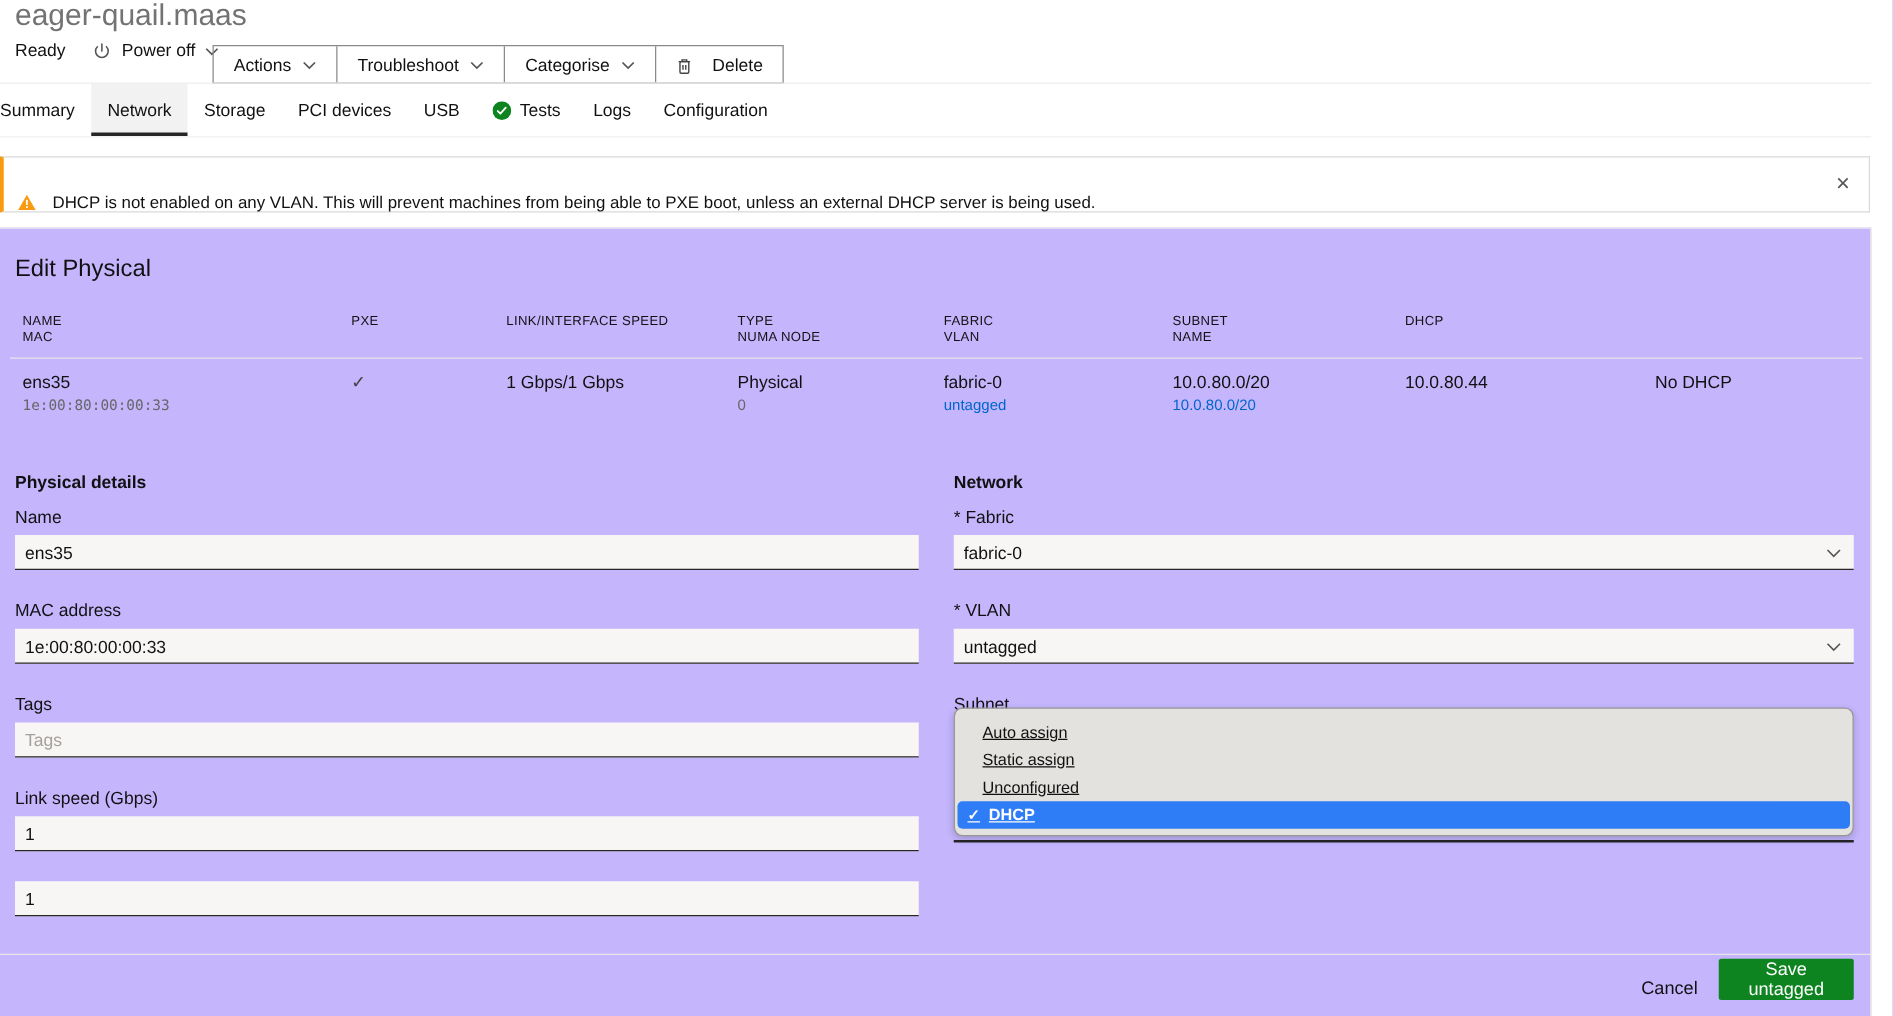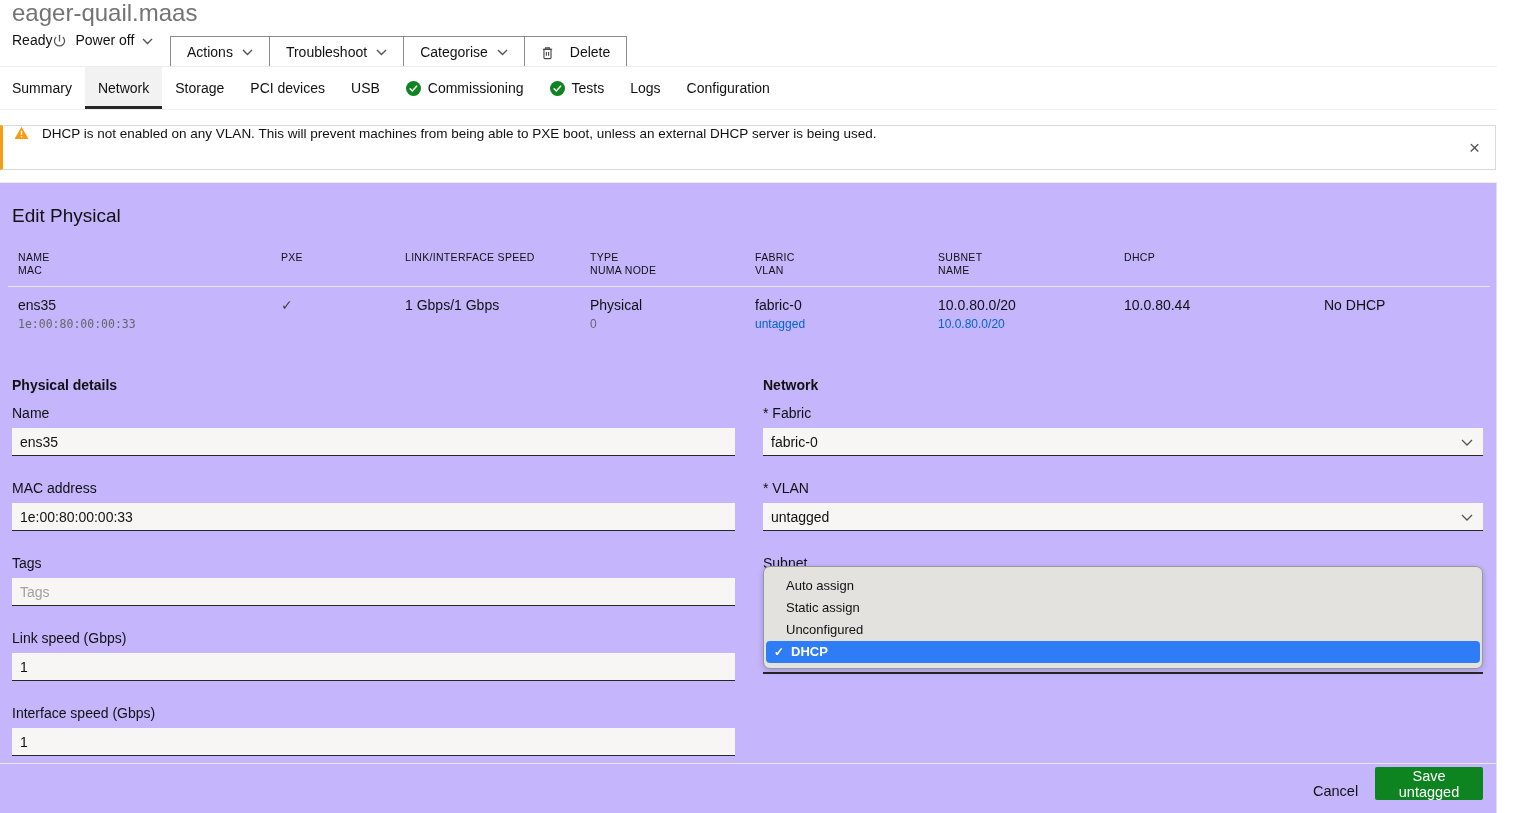--- a/index.html
+++ b/index.html
@@ -7,39 +7,39 @@
   body {
     width:1514px; height:813px; position:relative; overflow:hidden;
     background:#fff; color:#111;
     font-family:"Liberation Sans", sans-serif; font-size:14px;
   }
   
   .page-title { position:absolute; top:-17px; left:12px; font-size:24px; font-weight:400; color:#737373; }
 
   
   .status-row { position:absolute; top:25px; left:12px; height:30px; display:flex; align-items:center; }
-  .status-text { }
+  .status-text { margin-right:22px; }
   .power-btn { display:flex; align-items:center; gap:8px; margin-right:24px; cursor:pointer; }
   .chev { display:inline-flex; margin-top:2px; }
 
   .btn-group { position:absolute; top:36px; left:170px; height:31px; display:flex; align-items:stretch; border:1px solid #8b8b8b; }
   .btn-group .seg { display:flex; align-items:center; gap:9px; padding:0 16px; cursor:pointer; border-right:1px solid #8b8b8b; }
   .btn-group .seg:last-child { border-right:0;gap:16px; }
 
   
   .tabbar { position:absolute; top:66px; left:0; width:1497px; height:44px;
     border-top:1px solid #ededed; border-bottom:1px solid #f0f0f0; display:flex; }
   .tab { display:flex; align-items:center; gap:7px; padding:0 13px; cursor:pointer; }
   .tab.active { background:#f2f2f2; box-shadow:inset 0 -3px 0 #262626; }
   .checkcircle { display:inline-flex; }
 
   
   .alert { position:absolute; top:125px; left:0; width:1496px; height:45px;
     border:1px solid #d9d9d9; border-left:3px solid #f99b11; background:#fff;
-    display:flex; align-items:flex-start; }
+    display:flex; align-items:flex-end; }
   .alert-icon { margin-left:11px; display:inline-flex; }
   .alert-msg { margin-left:13px; font-size:13.5px; }
   .alert-close { position:absolute; right:15px; top:50%; transform:translateY(-52%);
     font-size:19px; font-weight:300; color:#555; cursor:pointer; line-height:1; }
 
   
   .card { position:absolute; top:182px; left:0; width:1497px; height:631px;
     border-top:1px solid #ececec; border-right:1px solid #e0e0e0; background:#c4b5fd; }
   .card-title { position:absolute; top:22px; left:12px; font-size:19px; font-weight:400; }
 
@@ -69,21 +69,21 @@
   .finput::placeholder { color:#a5a09b; }
   .fselect {
     width:100%; height:28px; background:#f7f6f4; border-bottom:1.5px solid #262626;
     padding:0 10px 0 8px; display:flex; align-items:center; justify-content:space-between; cursor:pointer;
   }
 
   
   .popup { position:absolute; left:763px; top:383px; width:720px; height:103px;
     background:#e4e2df; border:1px solid #979797; border-radius:7px;
     box-shadow:0 2px 6px rgba(0,0,0,.18); padding:8px 0 0; margin:0; list-style:none; z-index:5; }
-  .popup .opt { height:22px; line-height:22px; font-size:13px; padding-left:22px; color:#111; cursor:pointer; }
+  .popup .opt { height:22px; line-height:22px; font-size:13px; padding-left:22px; color:#111; cursor:pointer;text-decoration:underline; }
   .popup .opt.selected { background:#2e7cf6; color:#fff; margin:0 2px; border-radius:4px;
     padding-left:8px; display:flex; align-items:center; gap:7px; font-weight:600; }
   .opt-check { font-size:12px; font-weight:700; }
   .popup-underline { position:absolute; left:763px; top:489px; width:720px; height:2px; background:#262626; }
 
   
   .footer-divider { position:absolute; left:0; top:580px; width:1497px; height:1px; background:#e6e6e6; }
   .cancel-btn { position:absolute; top:592px; left:1303px; padding:8px 10px; font-size:14.5px;
     background:none; border:0; color:#111; cursor:pointer; font-family:"Liberation Sans",sans-serif; }
   .save-btn { position:absolute; top:584px; left:1375px; width:108px; height:33px;
@@ -145,44 +145,35 @@
           <path d="M5 3.5V2h4v1.5"></path>
           <rect x="3.2" y="3.5" width="7.6" height="10" rx="1"></rect>
           <path d="M5.8 6.5v4M8.2 6.5v4"></path>
         </svg>
     </span>
     <span>Delete</span>
   </span>
 </div>
 
 <div class="tabbar">
-  <div class="tab" style="padding-left:12px">
+  <div class="tab" style="padding-left:0">
       <span>Summary</span>
     </div>
   <div class="tab active">
       <span>Network</span>
     </div>
   <div class="tab">
       <span>Storage</span>
     </div>
   <div class="tab">
       <span>PCI devices</span>
     </div>
   <div class="tab">
       <span>USB</span>
     </div>
-  <div class="tab">
-    <span class="checkcircle">
-        <svg width="15" height="15" viewBox="0 0 16 16">
-          <circle cx="8" cy="8" r="8" fill="#0e8420"></circle>
-          <path d="M4.5 8.4l2.2 2.2 4.6-5.1" stroke="#fff" stroke-width="1.6" fill="none" stroke-linecap="round" stroke-linejoin="round"></path>
-        </svg>
-      </span>
-    <span>Commissioning</span>
-  </div>
   <div class="tab">
     <span class="checkcircle">
         <svg width="15" height="15" viewBox="0 0 16 16">
           <circle cx="8" cy="8" r="8" fill="#0e8420"></circle>
           <path d="M4.5 8.4l2.2 2.2 4.6-5.1" stroke="#fff" stroke-width="1.6" fill="none" stroke-linecap="round" stroke-linejoin="round"></path>
         </svg>
       </span>
     <span>Tests</span>
   </div>
   <div class="tab">
@@ -280,21 +271,20 @@
     </div>
     <div class="fgroup">
       <div class="flabel">Tags</div>
       <input class="finput" type="text" placeholder="Tags" style="">
     </div>
     <div class="fgroup">
       <div class="flabel">Link speed (Gbps)</div>
       <input class="finput" type="text" value="1" style="">
     </div>
     <div class="fgroup">
-      <div class="flabel">Interface speed (Gbps)</div>
       <input class="finput" type="text" value="1" style="">
     </div>
   </div>
 
   <div class="form-right">
     <div class="form-h">Network</div>
     <div class="fgroup">
       <div class="flabel">* Fabric</div>
       <div class="fselect">
         <span>fabric-0</span>

